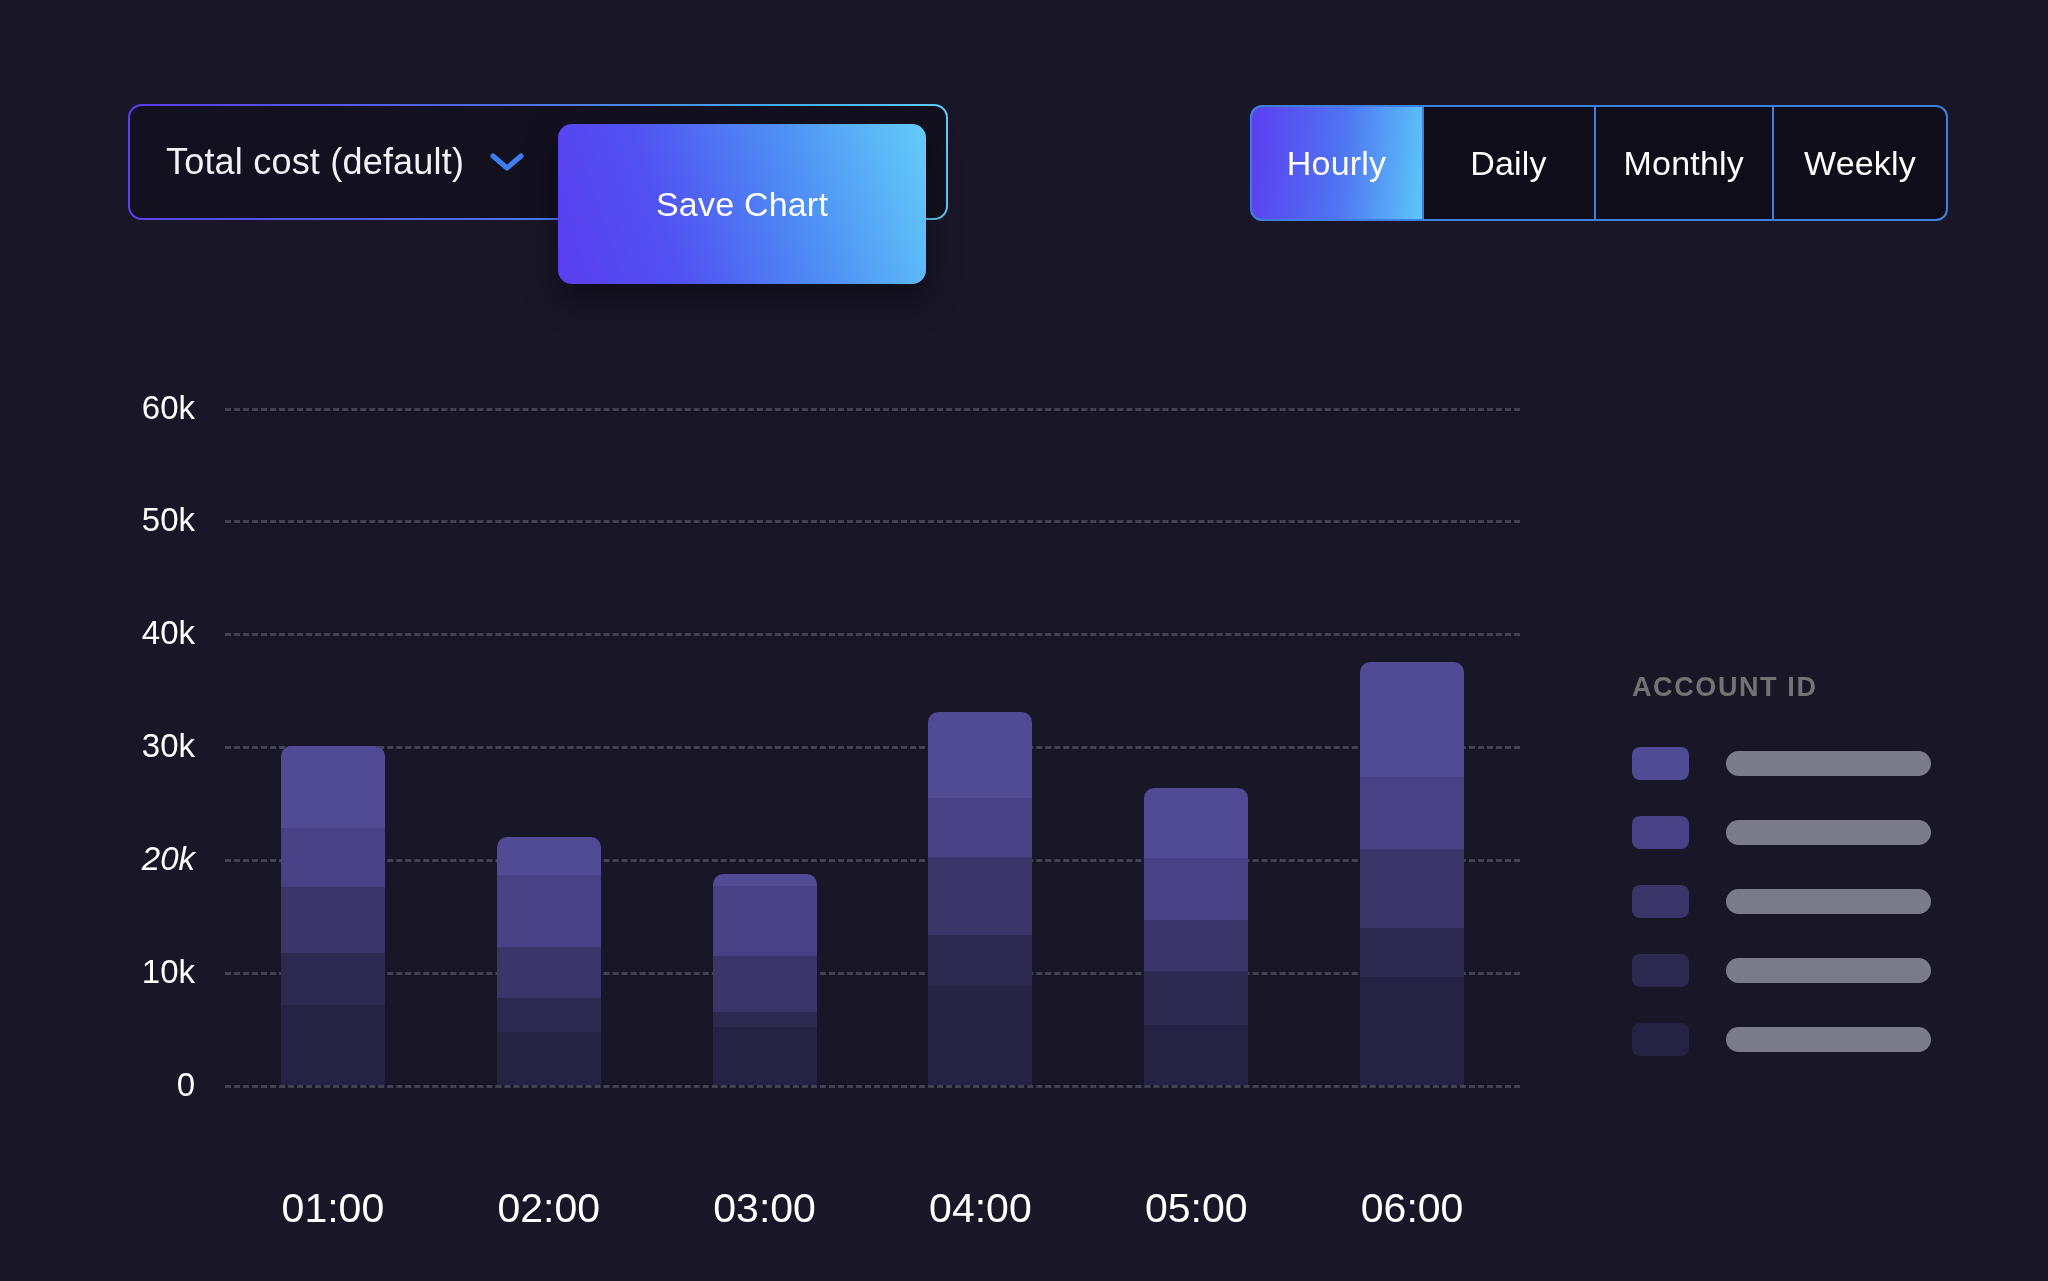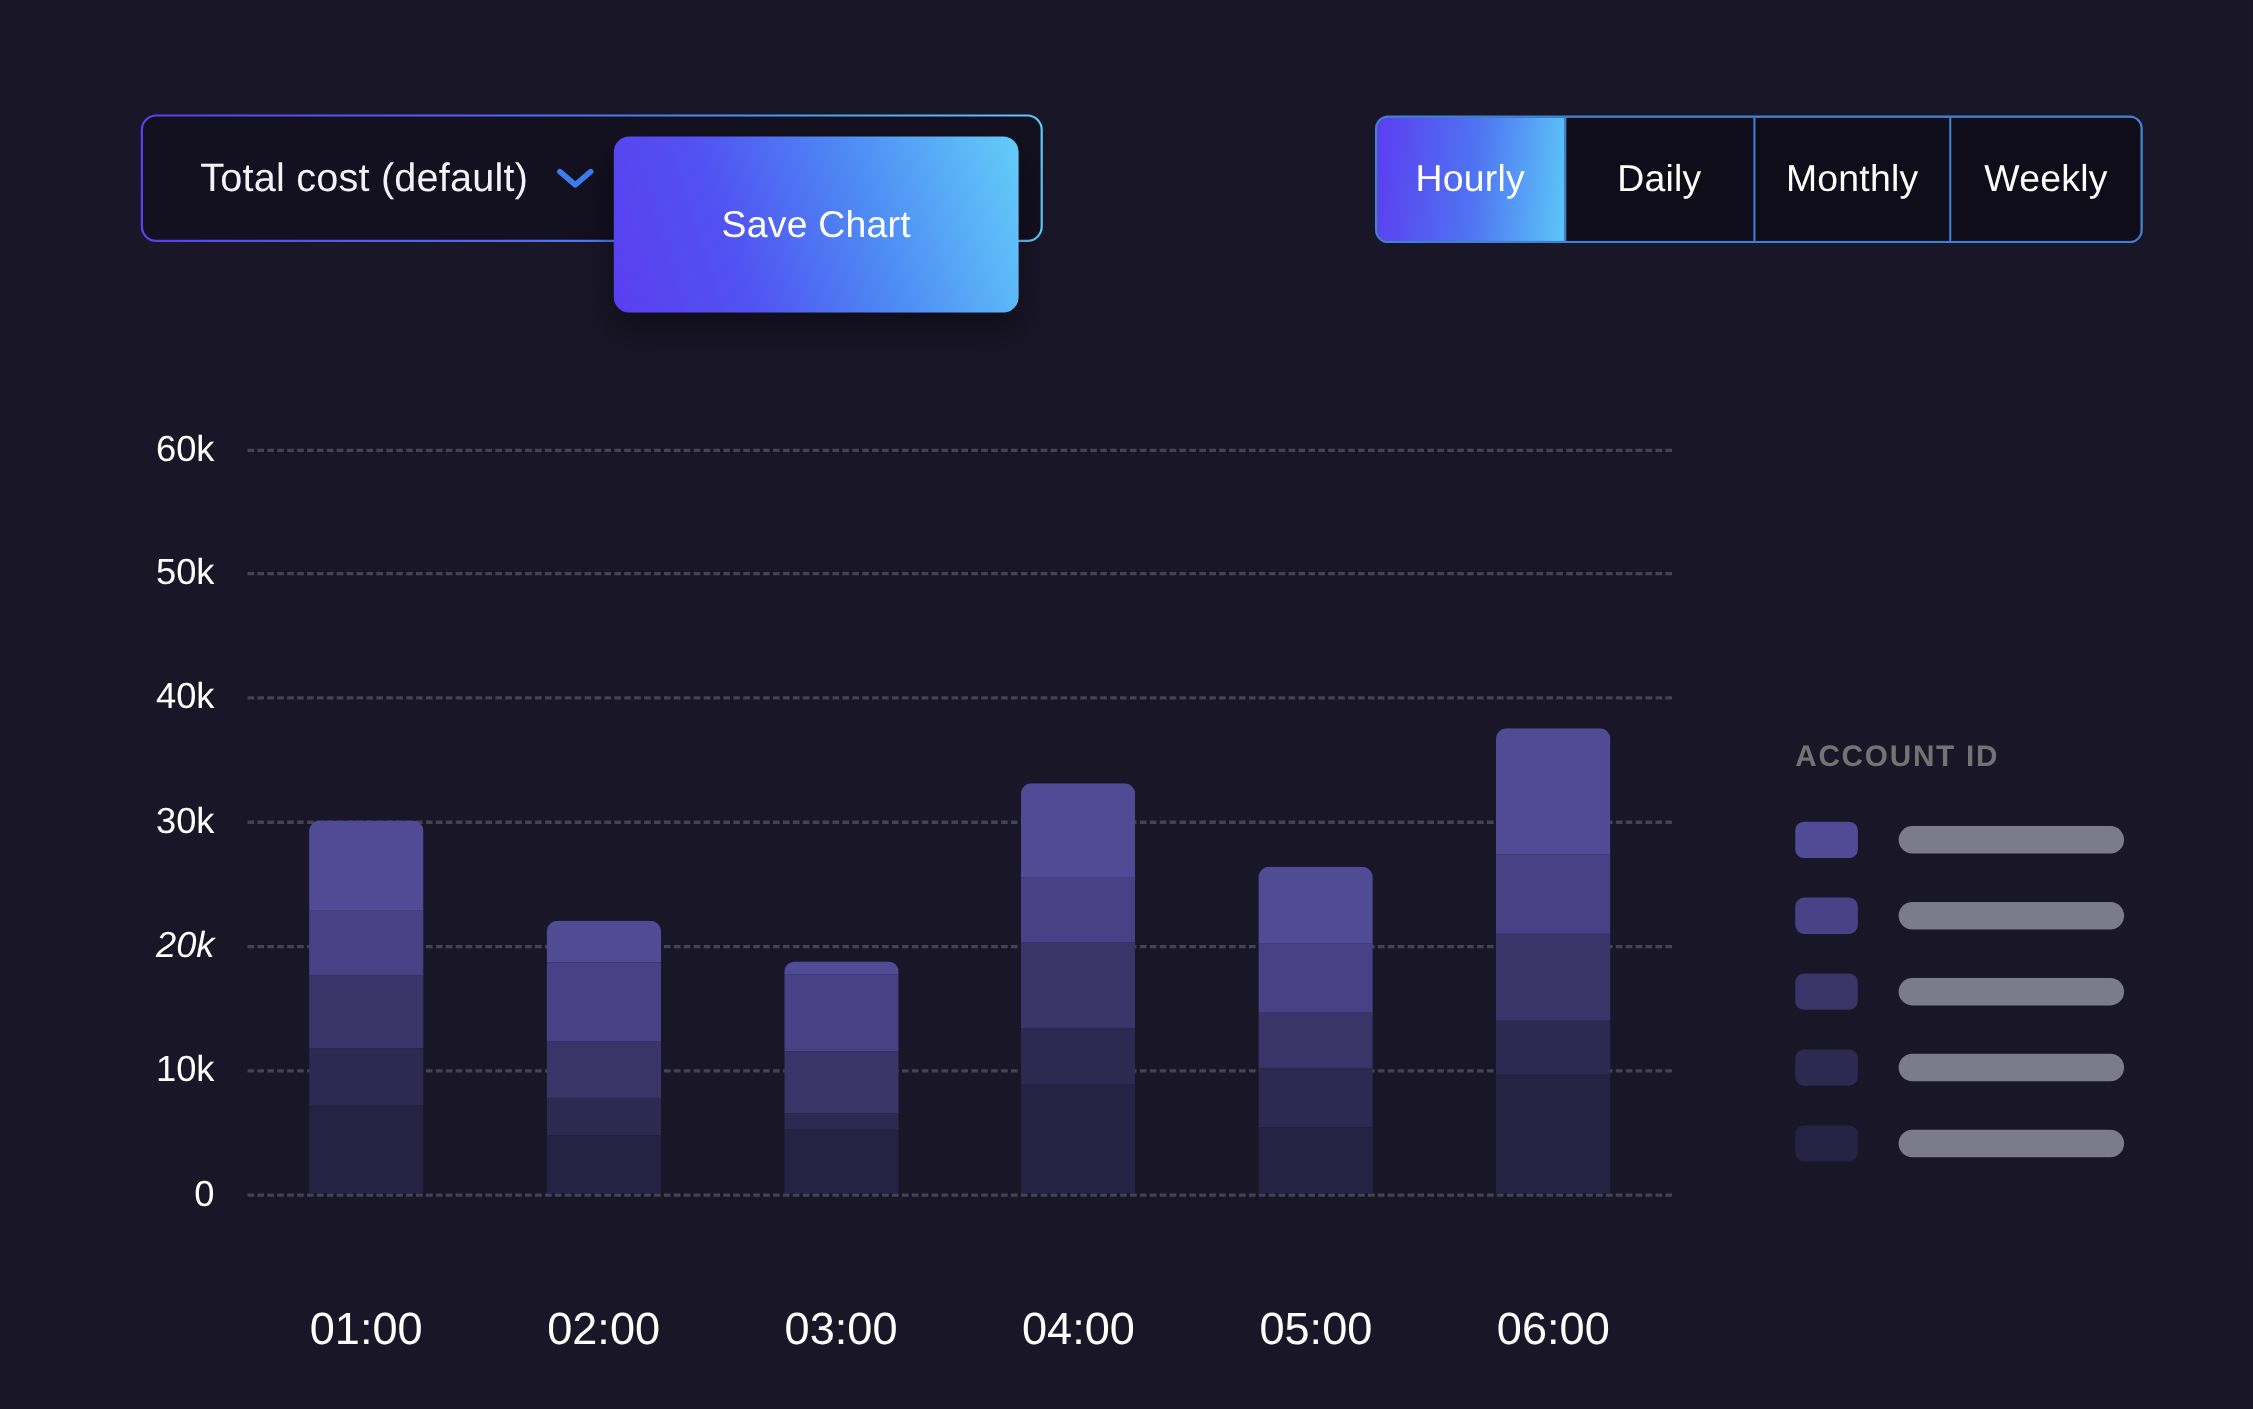--- a/index.html
+++ b/index.html
@@ -42,21 +42,21 @@
   }
   .metric-select {
     position: relative;
     width: 100%;
     height: 100%;
     border-radius: 12px;
     background: #131020;
     display: flex;
     align-items: center;
     box-sizing: border-box;
-    padding-left: 52px;
+    padding-left: 36px;
   }
   .metric-label {
     color: #f2f2f7;
     font-size: 36px;
     letter-spacing: 0.2px;
     white-space: nowrap;
   }
   .chevron-down {
     margin-left: 26px;
     display: block;
@@ -86,21 +86,21 @@
   .granularity-group {
     position: absolute;
     right: 100px;
     top: 105px;
     height: 116px;
     display: flex;
     border-radius: 12px;
     border: 2px solid #3f7fe0;
     box-sizing: border-box;
     overflow: hidden;
-    background: #4d7c0f;
+    background: #22c55e;
   }
   .gran-btn {
     min-width: 172px;
     padding: 0 28px;
     height: 100%;
     border: none;
     border-right: 2px solid #3f7fe0;
     background: #0f0d1a;
     color: #ffffff;
     font-family: "Liberation Sans", sans-serif;

